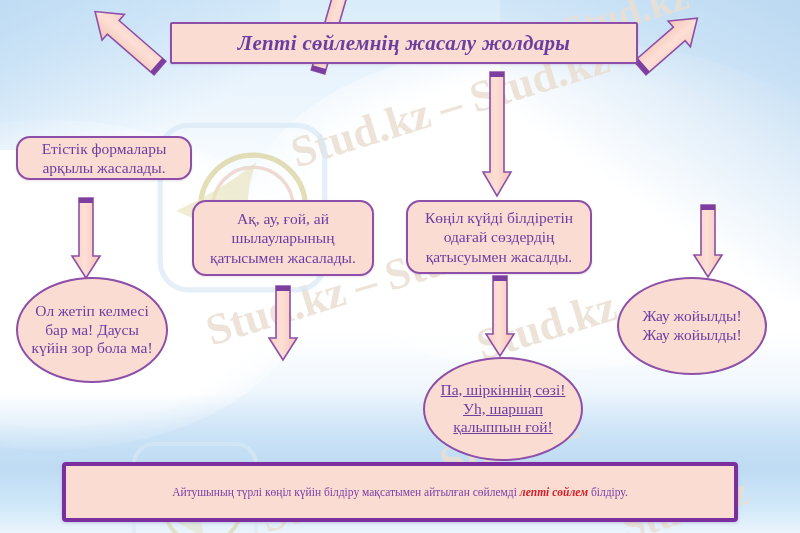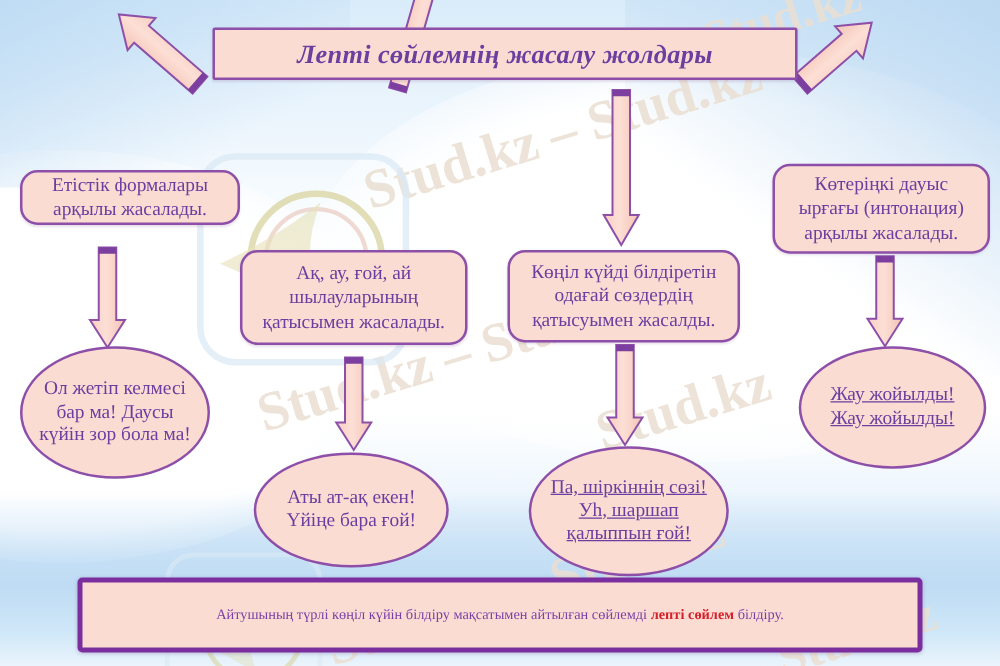--- a/index.html
+++ b/index.html
@@ -142,21 +142,21 @@
 
   .ellipse {
     border-radius: 50%;
     font-size: 15.5px;
     line-height: 1.22;
     padding: 6px 10px;
   }
   .ell-a { left: 16px;  top: 277px; width: 152px; height: 106px; }
   .ell-b { left: 203px; top: 362px; width: 156px; height: 92px; }
   .ell-c { left: 423px; top: 357px; width: 160px; height: 104px; text-decoration: underline; }
-  .ell-d { left: 639px; top: 277px; width: 150px; height: 98px; text-decoration: underline; }
+  .ell-d { left: 617px; top: 277px; width: 150px; height: 98px; }
 
   
   .footer {
     position: absolute;
     left: 62px; top: 462px;
     width: 676px; height: 60px;
     background: #fbdcd3;
     border: 4px solid #7b2f9e;
     border-radius: 4px;
     display: flex;
@@ -167,20 +167,21 @@
   .footer-text {
     font-size: 11.5px;
     color: #7a3fa6;
     text-align: center;
     padding: 0 14px;
     line-height: 1.3;
   }
   .footer-text .accent {
     color: #d4202a;
     font-weight: 700;
+    font-style: italic;
   }
 
   
   .arrow-svg {
     position: absolute;
     overflow: visible;
     pointer-events: none;
   }
 </style>
 </head>
@@ -274,31 +275,25 @@
   </div>
 
   <div class="node rounded lvl2 box-b">
     <span>Ақ, ау, ғой, ай шылауларының қатысымен жасалады.</span>
   </div>
 
   <div class="node rounded lvl2 box-c">
     <span>Көңіл күйді білдіретін одағай сөздердің қатысуымен жасалды.</span>
   </div>
 
-  <div class="node rounded lvl2 box-d">
-    <span>Көтеріңкі дауыс ырғағы (интонация) арқылы жасалады.</span>
-  </div>
 
   <div class="node ellipse ell-a">
     <span>Ол жетіп келмесі бар ма! Даусы күйін зор бола ма!</span>
   </div>
 
-  <div class="node ellipse ell-b">
-    <span>Аты ат-ақ екен! Үйіңе бара ғой!</span>
-  </div>
 
   <div class="node ellipse ell-c">
     <span>Па, шіркіннің сөзі! Уһ, шаршап қалыппын ғой!</span>
   </div>
 
   <div class="node ellipse ell-d">
     <span>Жау жойылды! Жау жойылды!</span>
   </div>
 
   <div class="footer">

